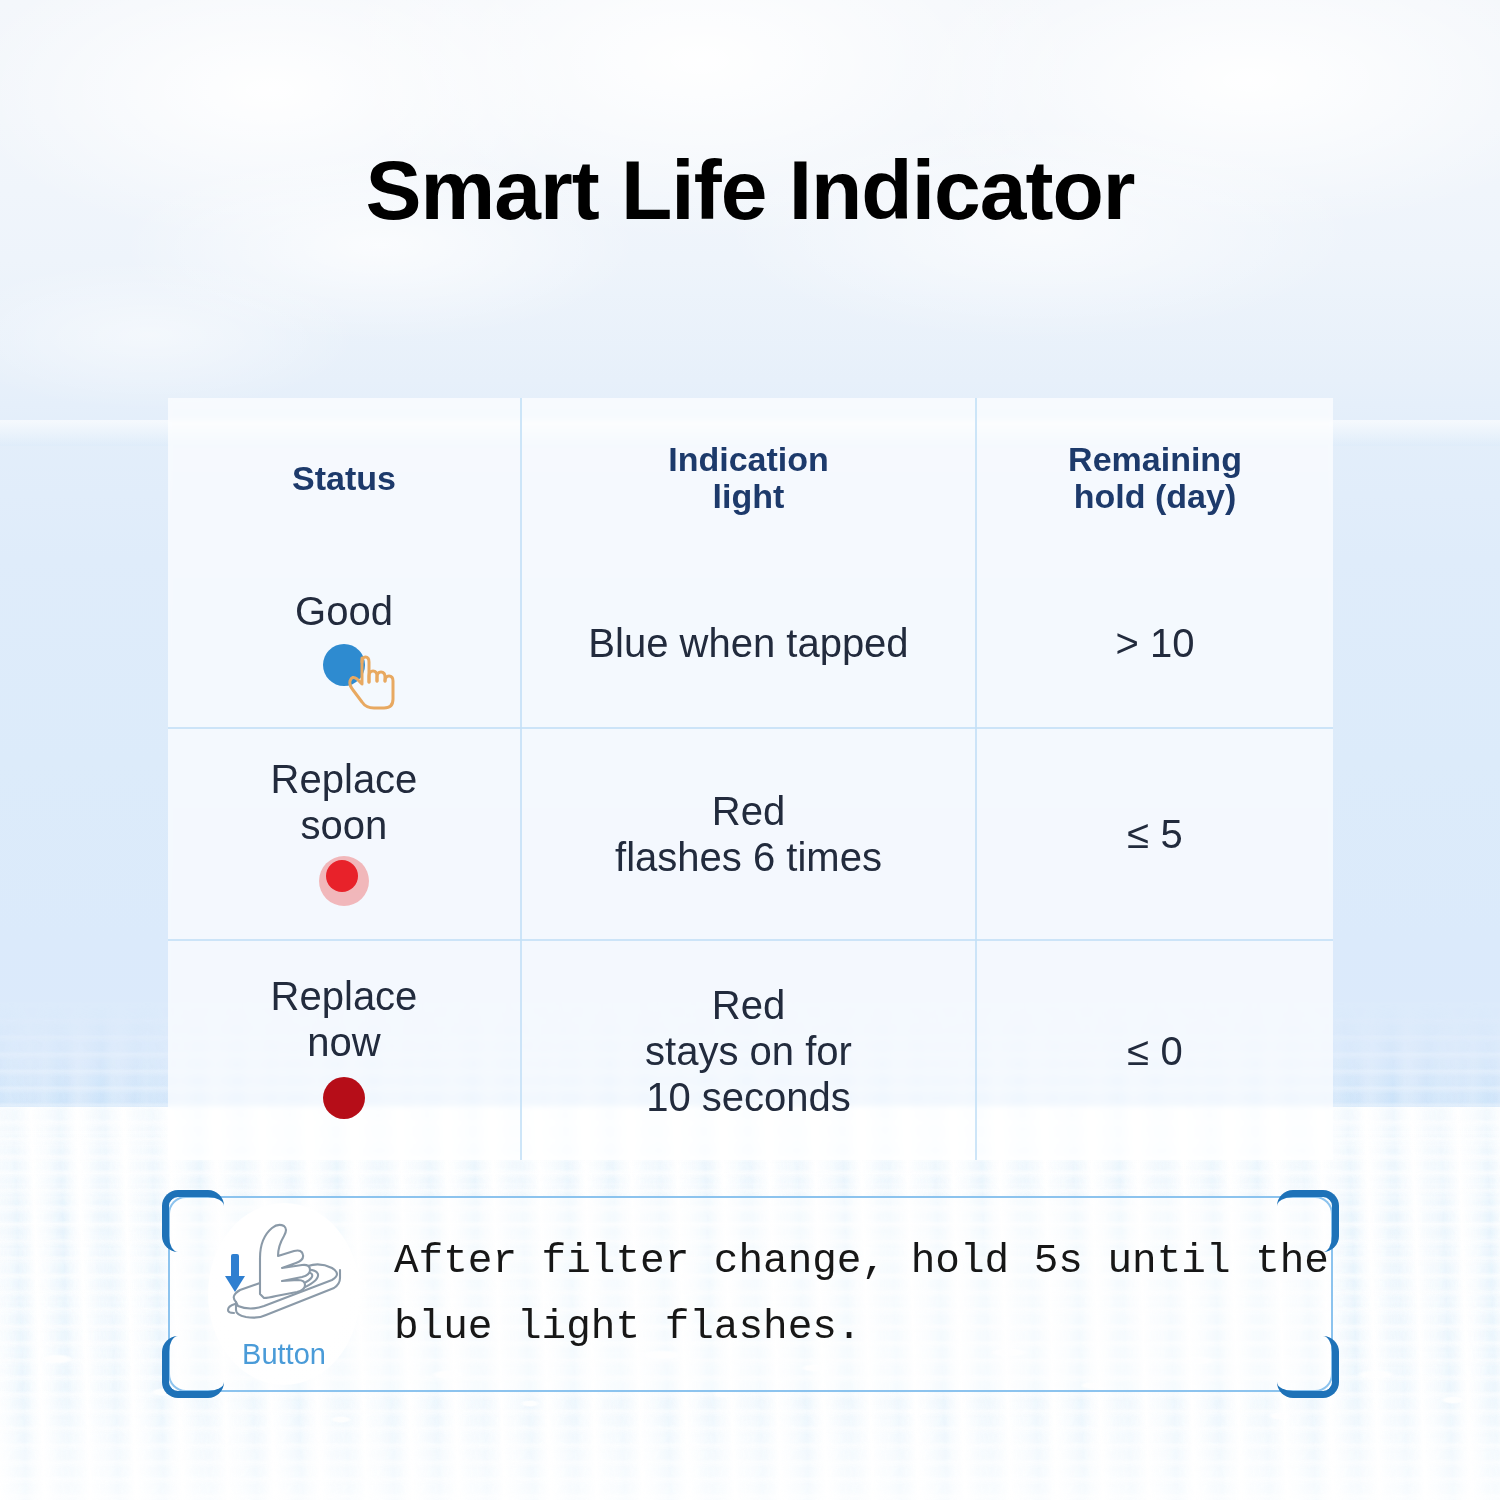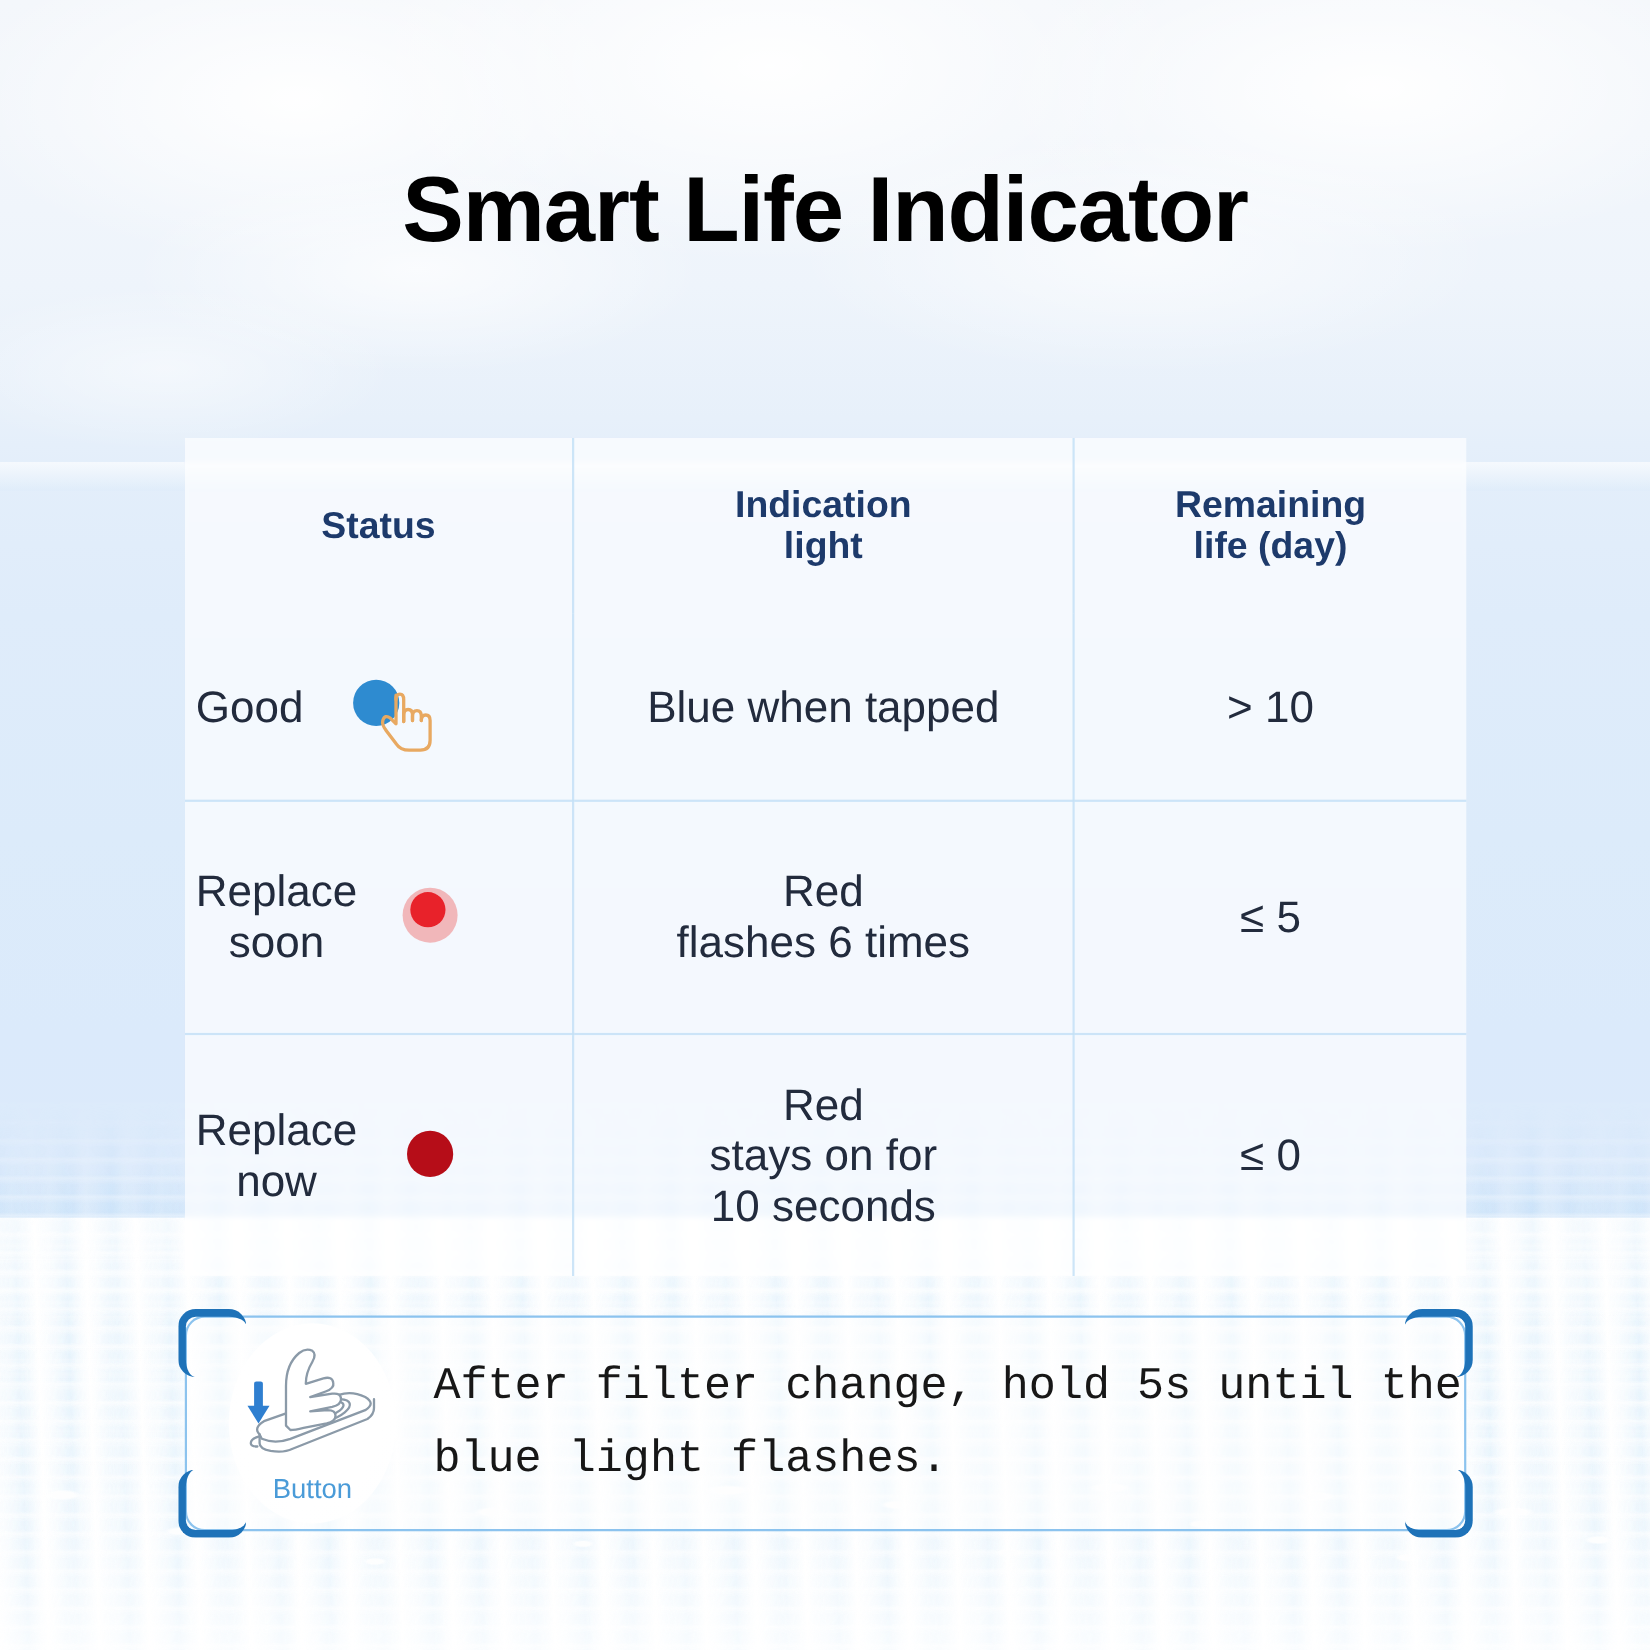--- a/index.html
+++ b/index.html
@@ -187,20 +187,21 @@
     font-size: 40px;
     color: #222b3d;
     line-height: 1.15;
   }
   .r1 { height: 170px; }
   .r2 { height: 212px; }
   .r3 { height: 220px; }
 
   .status-wrap {
     display: flex;
+    flex-direction: column;
     align-items: center;
     justify-content: flex-start;
     gap: 6px;
   }
   .status-label { white-space: pre-line; }
 
   
   .dot-area { position: relative; height: 58px; width: 120px; }
 
   .dot {
@@ -269,21 +270,21 @@
     flex: none;
     border-radius: 50%/50%;
     background: radial-gradient(ellipse at 50% 45%, #ffffff 58%, rgba(255,255,255,0.92) 76%, rgba(255,255,255,0.0) 100%);
     display: flex;
     flex-direction: column;
     align-items: center;
     justify-content: center;
   }
   #button-badge .bb-label {
     font-family: "Liberation Sans Narrow", "Liberation Sans", sans-serif;
-    font-size: 25px;
+    font-size: 29px;
     color: #4a9bd8;
     margin-top: 2px;
   }
 
   #callout-text {
     margin-left: 34px;
     font-family: Liberation Mono, monospace;
     font-size: 41px;
     color: #171717;
     line-height: 1.62;
@@ -313,21 +314,21 @@
         <col class="c-status">
           <col class="c-light">
           <col class="c-life">
       </colgroup>
       <thead>
         <tr>
           <th class="hdr" style="white-space:pre-line">Status</th>
           <th class="hdr" style="white-space:pre-line">Indication
 light</th>
           <th class="hdr" style="white-space:pre-line">Remaining
-life (day)</th>
+hold (day)</th>
         </tr>
       </thead>
       <tbody>
 
         <tr class="r1">
           <td class="body-cell">
             <div class="status-wrap">
               <span class="status-label">Good</span>
               <span class="dot-area">
                 <span class="dot dot-blue"></span>

